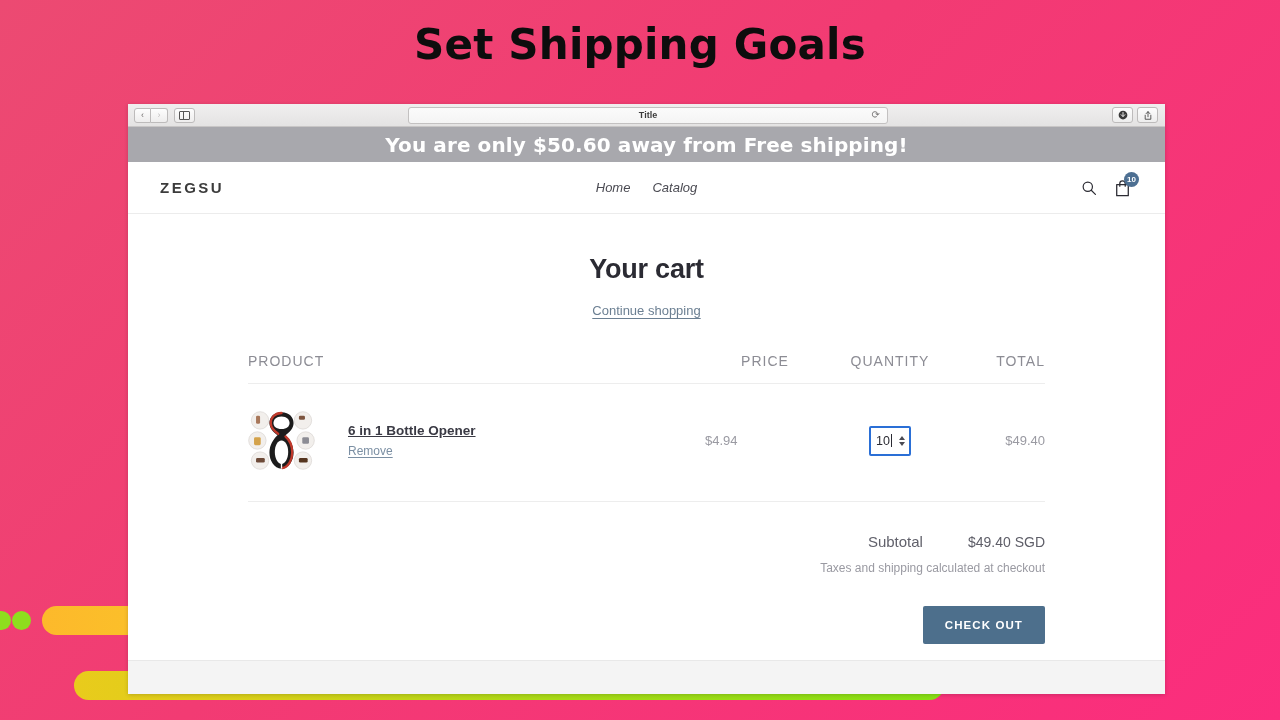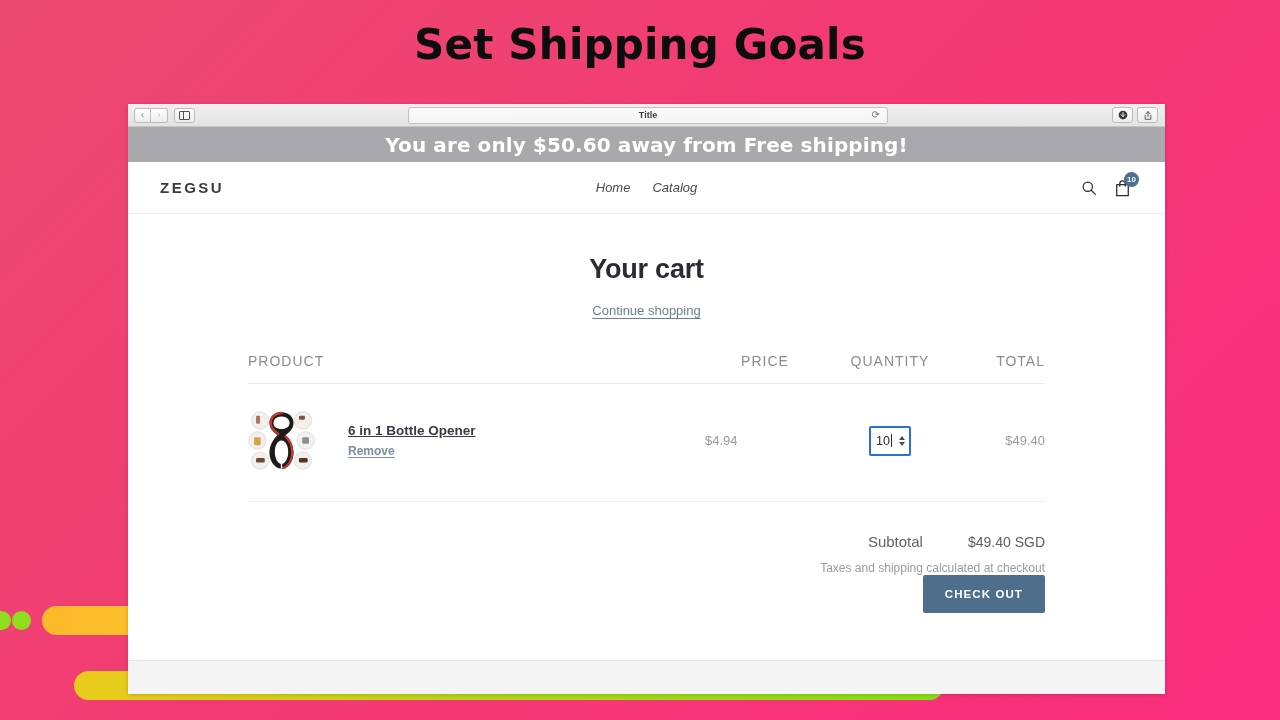--- a/index.html
+++ b/index.html
@@ -277,21 +277,20 @@
     color: #3a3a44;
     display: block;
   }
   .remove-link {
     display: inline-block;
     margin-top: 6px;
     font-size: 12px;
     color: #7b8fa3;
     text-decoration: underline;
     text-underline-offset: 2px;
-    font-weight: bold;
   }
 
   .price-cell, .total-cell { font-size: 13px; color: #9a9aa2; }
   .price-cell { width: 120px; }
   .total-cell { width: 90px;  text-align: right; }
 
   .qty-cell { width: 130px; display: flex; justify-content: center; }
   .qty-box {
     width: 42px;
     height: 30px;
@@ -335,20 +334,21 @@
     display: flex;
     justify-content: flex-end;
     align-items: baseline;
     gap: 45px;
   }
   .subtotal-label { font-size: 15px; color: #61616b; }
   .subtotal-value { font-size: 14px; color: #5e5e68; }
   .tax-note { margin-top: 11px; font-size: 12px; color: #9a9aa2; }
 
   .checkout-btn {
+    margin-top: 31px;
     display: inline-block;
     background: #4d6f8c;
     color: #ffffff;
     font-size: 11.5px;
     font-weight: bold;
     letter-spacing: 1.1px;
     padding: 13px 22px;
     border: none;
     border-radius: 2px;
     cursor: pointer;

